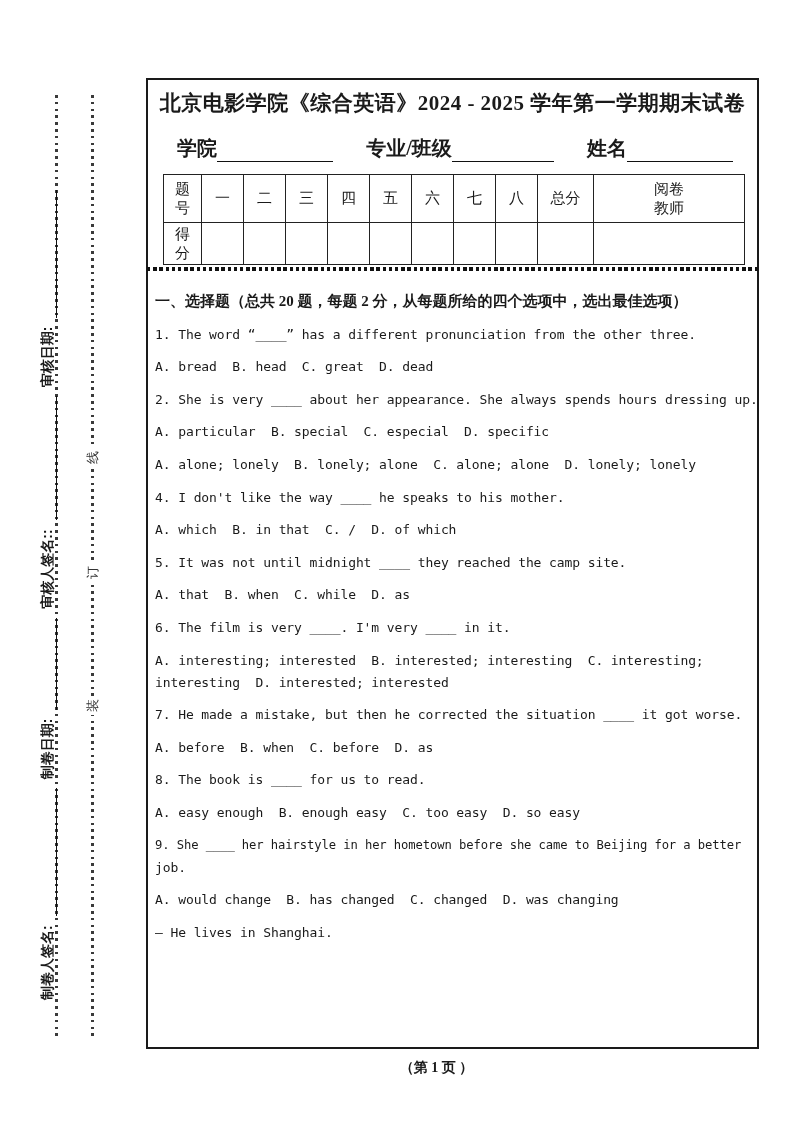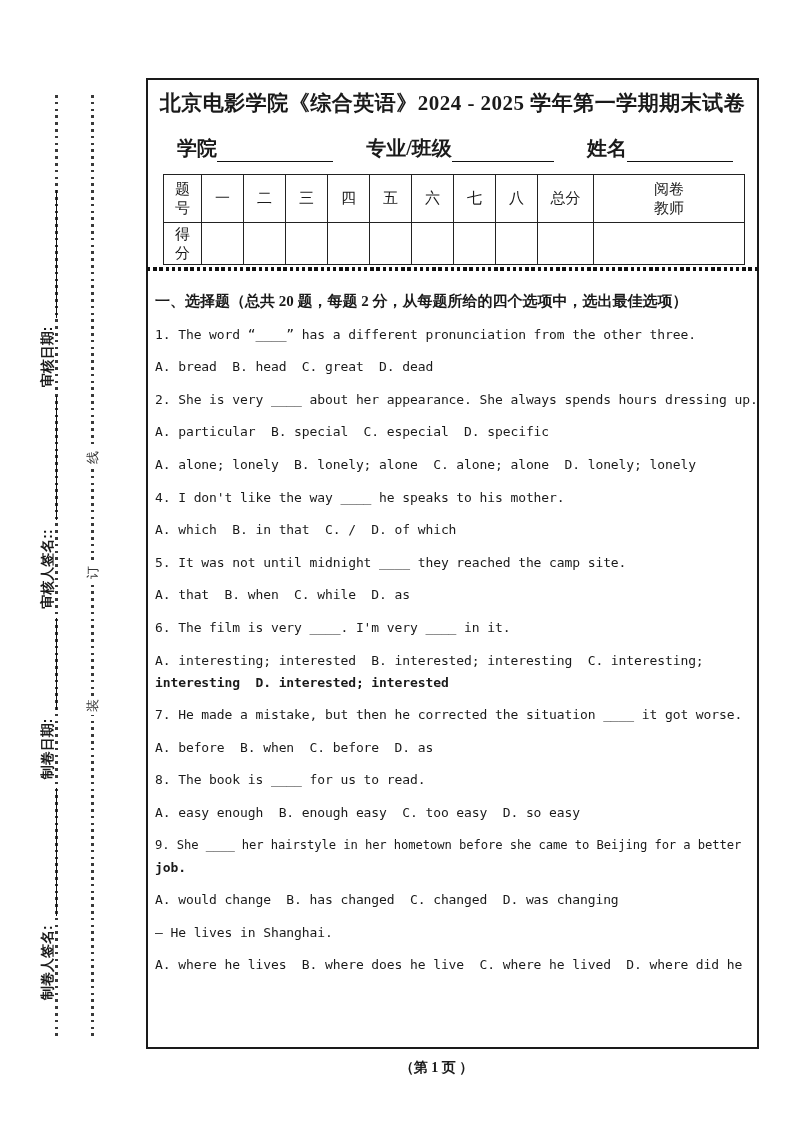--- a/index.html
+++ b/index.html
@@ -48,21 +48,21 @@
   .dotsep{position:absolute;left:-1px;right:-1px;top:187px;height:4px;
           background-image:repeating-linear-gradient(to right,#111 0 3.4px,transparent 3.4px 6.2px);}
 
   .qarea{position:absolute;left:7px;top:211px;width:601px;}
   .qline{font-family:"DejaVu Sans Mono","Liberation Mono",monospace;
          font-size:13px;letter-spacing:-0.1px;line-height:21px;
          margin:0 0 11.6px 0;white-space:pre;}
   .qline.cn{font-family:"Liberation Serif","DejaVu Serif",serif;
             font-size:15px;font-weight:bold;letter-spacing:0;}
   .qline.sm{font-size:12.2px;}
-  .qline.cont{margin-top:-10.6px;font-weight:bold;}
+  .qline.cont{margin-top:-10.6px;}
 
   .footer{position:absolute;left:130px;width:613px;top:1059px;text-align:center;
           font-size:14px;font-weight:bold;}
 </style>
 </head>
 <body>
 
 <div class="sheet">
 
   <div class="vdots one"></div>
@@ -169,20 +169,19 @@
           <div class="qline">A. interesting; interested  B. interested; interesting  C. interesting;</div>
           <div class="qline cont">interesting  D. interested; interested</div>
           <div class="qline">7. He made a mistake, but then he corrected the situation ____ it got worse.</div>
           <div class="qline">A. before  B. when  C. before  D. as</div>
           <div class="qline">8. The book is ____ for us to read.</div>
           <div class="qline">A. easy enough  B. enough easy  C. too easy  D. so easy</div>
           <div class="qline sm">9. She ____ her hairstyle in her hometown before she came to Beijing for a better</div>
           <div class="qline cont">job.</div>
           <div class="qline">A. would change  B. has changed  C. changed  D. was changing</div>
           <div class="qline">– He lives in Shanghai.</div>
-          <div class="qline">A. where he lives  B. where does he live  C. where he lived  D. where did he</div>
         </div>
     </div>
   </div>
 
   <div class="footer">（第 1 页 ）</div>
 
 </div>
 
 </body></html>

